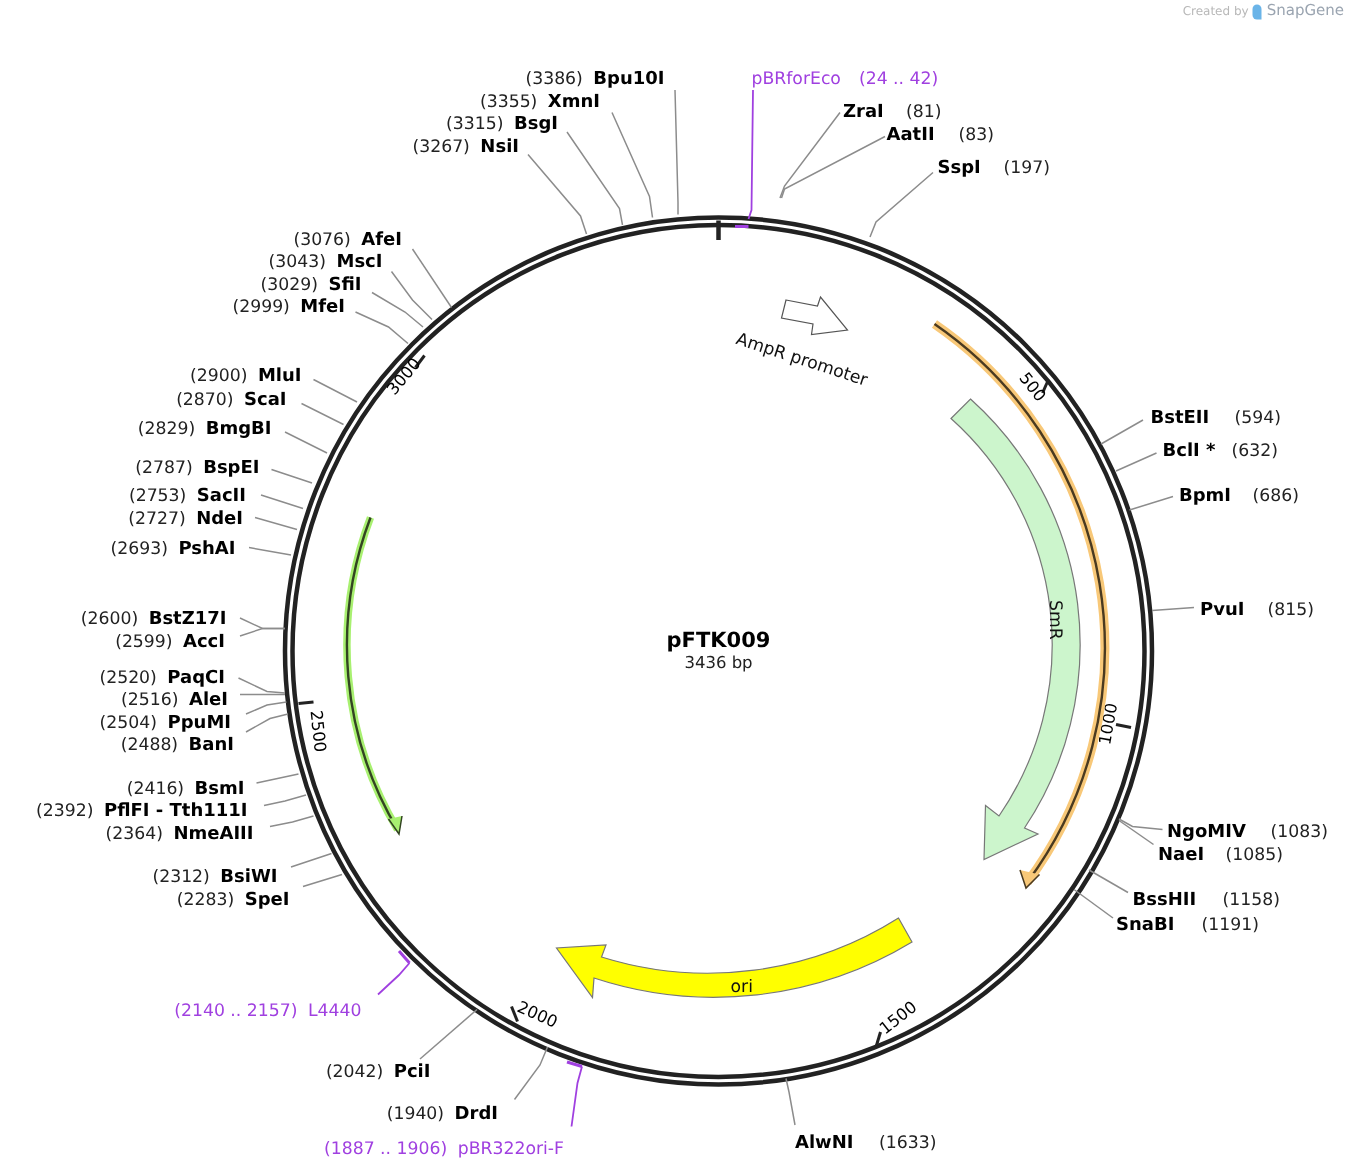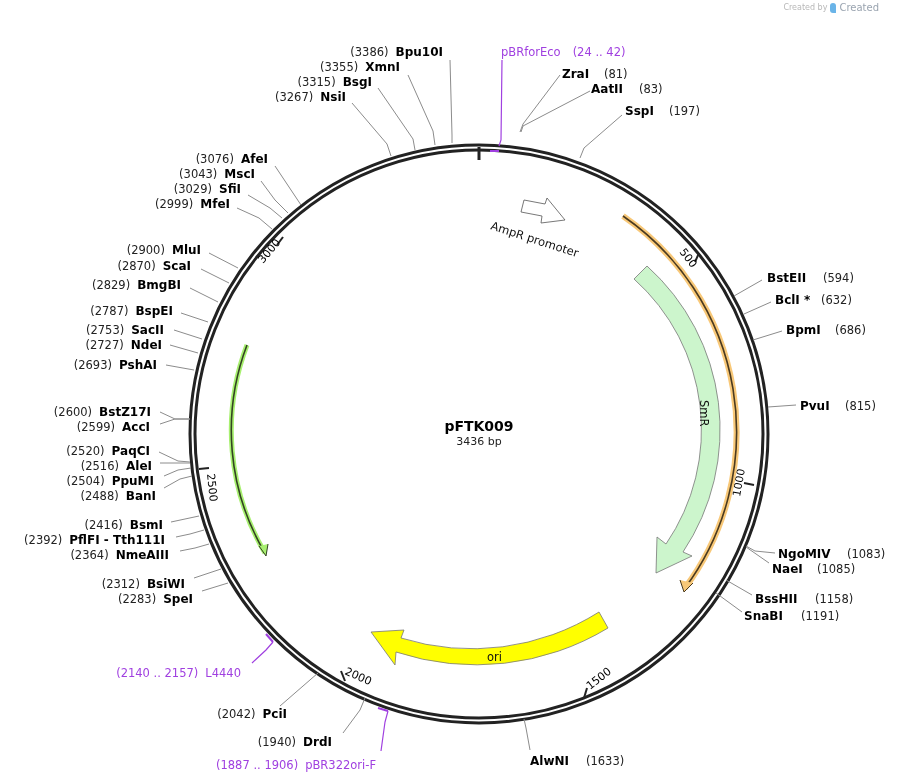--- a/index.html
+++ b/index.html
@@ -1,39 +1,39 @@
 <!DOCTYPE html>
 <html><head>
 <meta charset="utf-8">
 <style>
   html, body { margin: 0; padding: 0; background: #ffffff; }
   body { width: 900px; height: 782px; position: relative; overflow: hidden;
          font-family: "DejaVu Sans", "Liberation Sans", sans-serif; }
   #map { position: absolute; left: 0; top: 0; width: 900px; height: 782px; }
-  .credit { position: absolute; right: 21px; top: 2px; font-size: 8px; color: #b8b8b8;
+  .credit { position: absolute; right: 4px; top: 2px; font-size: 8px; color: #b8b8b8;
             display: flex; align-items: center; gap: 3px; }
   .credit .brand { font-size: 10px; color: #9aa4b0; }
   .credit .logo { display: inline-block; width: 6px; height: 10px; background: #6ab4e8;
                   border-radius: 3px 3px 0 3px; }
   .enz-name { font-weight: bold; font-size: 12px; fill: #000; }
   .enz-pos { font-size: 11.5px; fill: #222; }
   .primer { font-size: 11.5px; fill: #a040e0; }
   .leader { stroke: #8c8c8c; stroke-width: 1; fill: none; }
   .title { font-weight: bold; font-size: 14px; fill: #000; }
   .subtitle { font-size: 11px; fill: #222; }
   .tick-label { font-size: 11px; fill: #000; }
   .feat-label { font-size: 11.5px; fill: #111; }
 </style>
 </head>
 <body>
 
 <div class="credit">
   <span>Created by</span>
   <span class="logo"></span>
-  <span class="brand">Created</span>
+  <span class="brand">SnapGene</span>
 </div>
 
 <svg id="map" viewBox="0 0 900 782" xmlns="http://www.w3.org/2000/svg">
 
   <g>
     <circle cx="479" cy="434" r="289" fill="none" stroke="#222" stroke-width="3"></circle>
     <circle cx="479" cy="434" r="284" fill="none" stroke="#222" stroke-width="3"></circle>
   </g>
 
   <line x1="479" y1="147" x2="479" y2="160" stroke="#222" stroke-width="3"></line>

